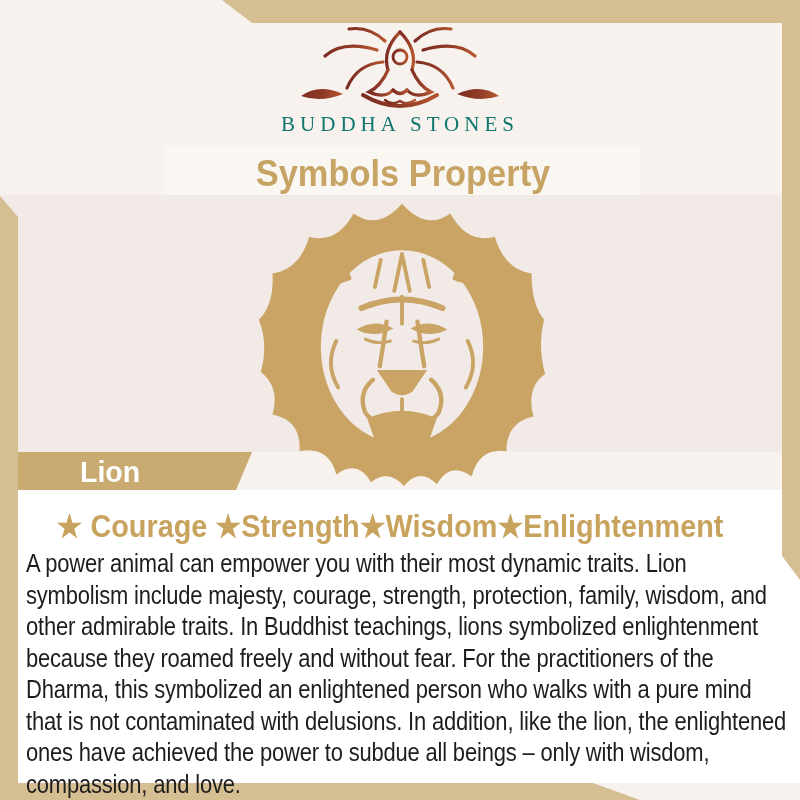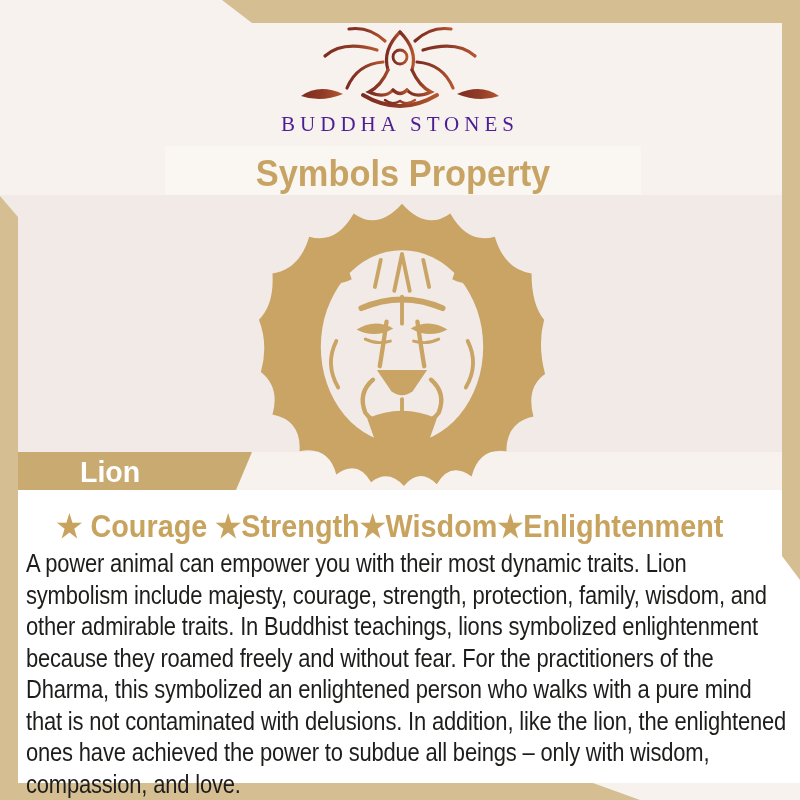--- a/index.html
+++ b/index.html
@@ -7,21 +7,21 @@
     position:relative;width:800px;height:800px;overflow:hidden;
     background:#F7F2EE;font-family:"Liberation Sans",sans-serif;
   }
   .lion-panel{position:absolute;left:0;top:195px;width:800px;height:257px;background:#F1EAE6;}
   .title-panel{position:absolute;left:165px;top:146px;width:476px;height:49px;background:#FAF7F3;}
   .content-panel{position:absolute;left:18px;top:490px;width:782px;height:293px;background:#FFFFFF;}
   .overlay-svg{position:absolute;left:0;top:0;width:800px;height:800px;pointer-events:none;}
   .logo-svg{position:absolute;left:285px;top:24px;width:230px;height:86px;}
   .brand-name{
     position:absolute;left:0;top:112px;width:800px;text-align:center;
-    font-family:"Liberation Serif",serif;font-size:21px;letter-spacing:5px;color:#4c1d95;
+    font-family:"Liberation Serif",serif;font-size:21px;letter-spacing:5px;color:#0f766e;
   }
   .page-title{
     position:absolute;left:0;top:153px;width:806px;text-align:center;
     font-size:37px;font-weight:bold;color:#C7A464;transform:scaleX(0.93);
   }
   .lion-svg{position:absolute;left:256px;top:198px;width:292px;height:290px;}
   .ribbon-label{
     position:absolute;left:80px;top:455px;font-size:30px;font-weight:bold;color:#FFFFFF;
     transform:scaleX(0.95);transform-origin:0 0;
   }

